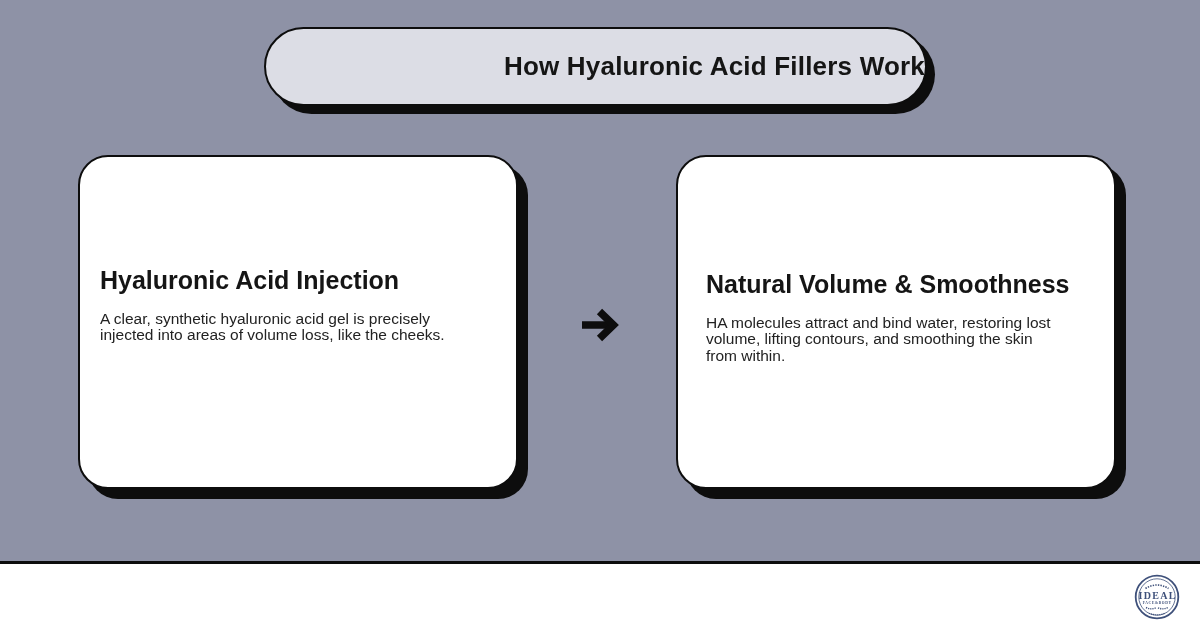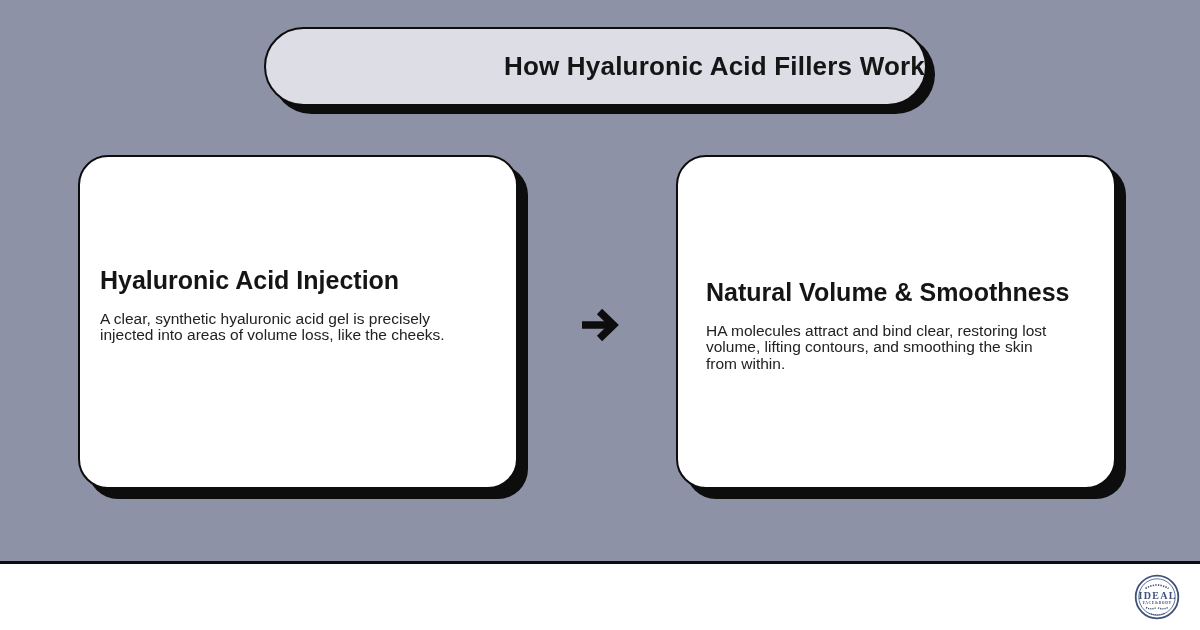--- a/index.html
+++ b/index.html
@@ -52,21 +52,21 @@
     border-radius:30px;
     box-shadow:10px 10px 0 0 var(--ink);
   }
   .card-left{left:78px;}
   .card-right{left:676px;}
   .card-content{
     position:absolute;
     top:108px;
     left:20px;right:22px;
   }
-  .card-right .card-content{left:28px;right:18px;top:112px;margin-top:8px;}
+  .card-right .card-content{left:28px;right:18px;top:112px;}
   .card-title{
     font-size:25px;
     font-weight:bold;
     color:var(--title-ink);
     line-height:1.2;
     white-space:nowrap;
   }
   .card-desc{
     margin-top:16px;
     font-size:15.5px;
@@ -134,21 +134,21 @@
   <svg class="arrow" viewBox="0 0 44 44" aria-hidden="true">
     <g stroke="#0d0d0d" stroke-width="7.5" fill="none">
       <line x1="5" y1="22" x2="33" y2="22"></line>
       <polyline points="22.5,8.5 36.5,22 22.5,35.5" stroke-linejoin="miter"></polyline>
     </g>
   </svg>
 
   <div class="card card-right">
     <div class="card-content">
       <div class="card-title">Natural Volume &amp; Smoothness</div>
-      <div class="card-desc">HA molecules attract and bind clear, restoring lost
+      <div class="card-desc">HA molecules attract and bind water, restoring lost
 volume, lifting contours, and smoothing the skin
 from within.</div>
     </div>
   </div>
 
   <div class="divider"></div>
   <div class="footer">
     <svg class="brand-logo" viewBox="0 0 48 48">
       <circle cx="24" cy="24" r="21.3" fill="none" stroke="#3e507a" stroke-width="1.8"></circle>
       <circle cx="24" cy="24" r="18.2" fill="none" stroke="#3e507a" stroke-width="0.8"></circle>

